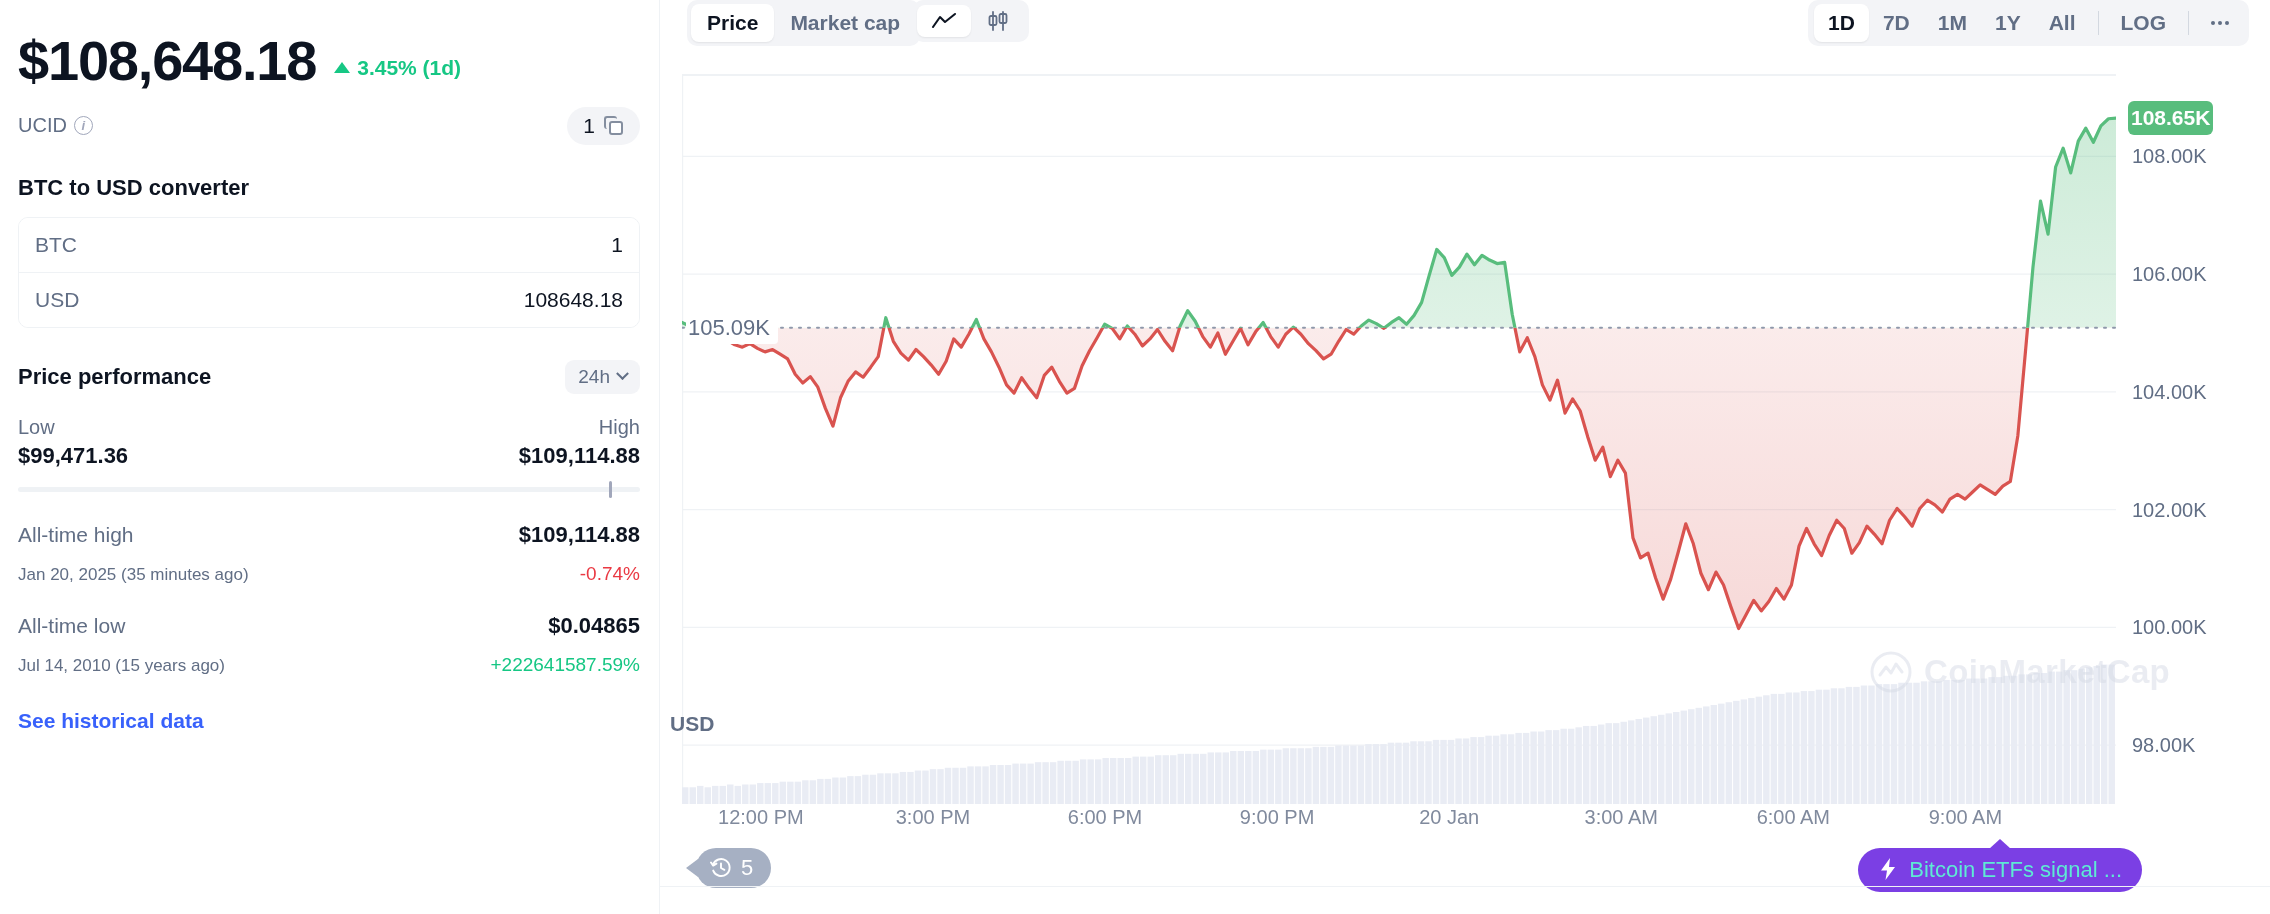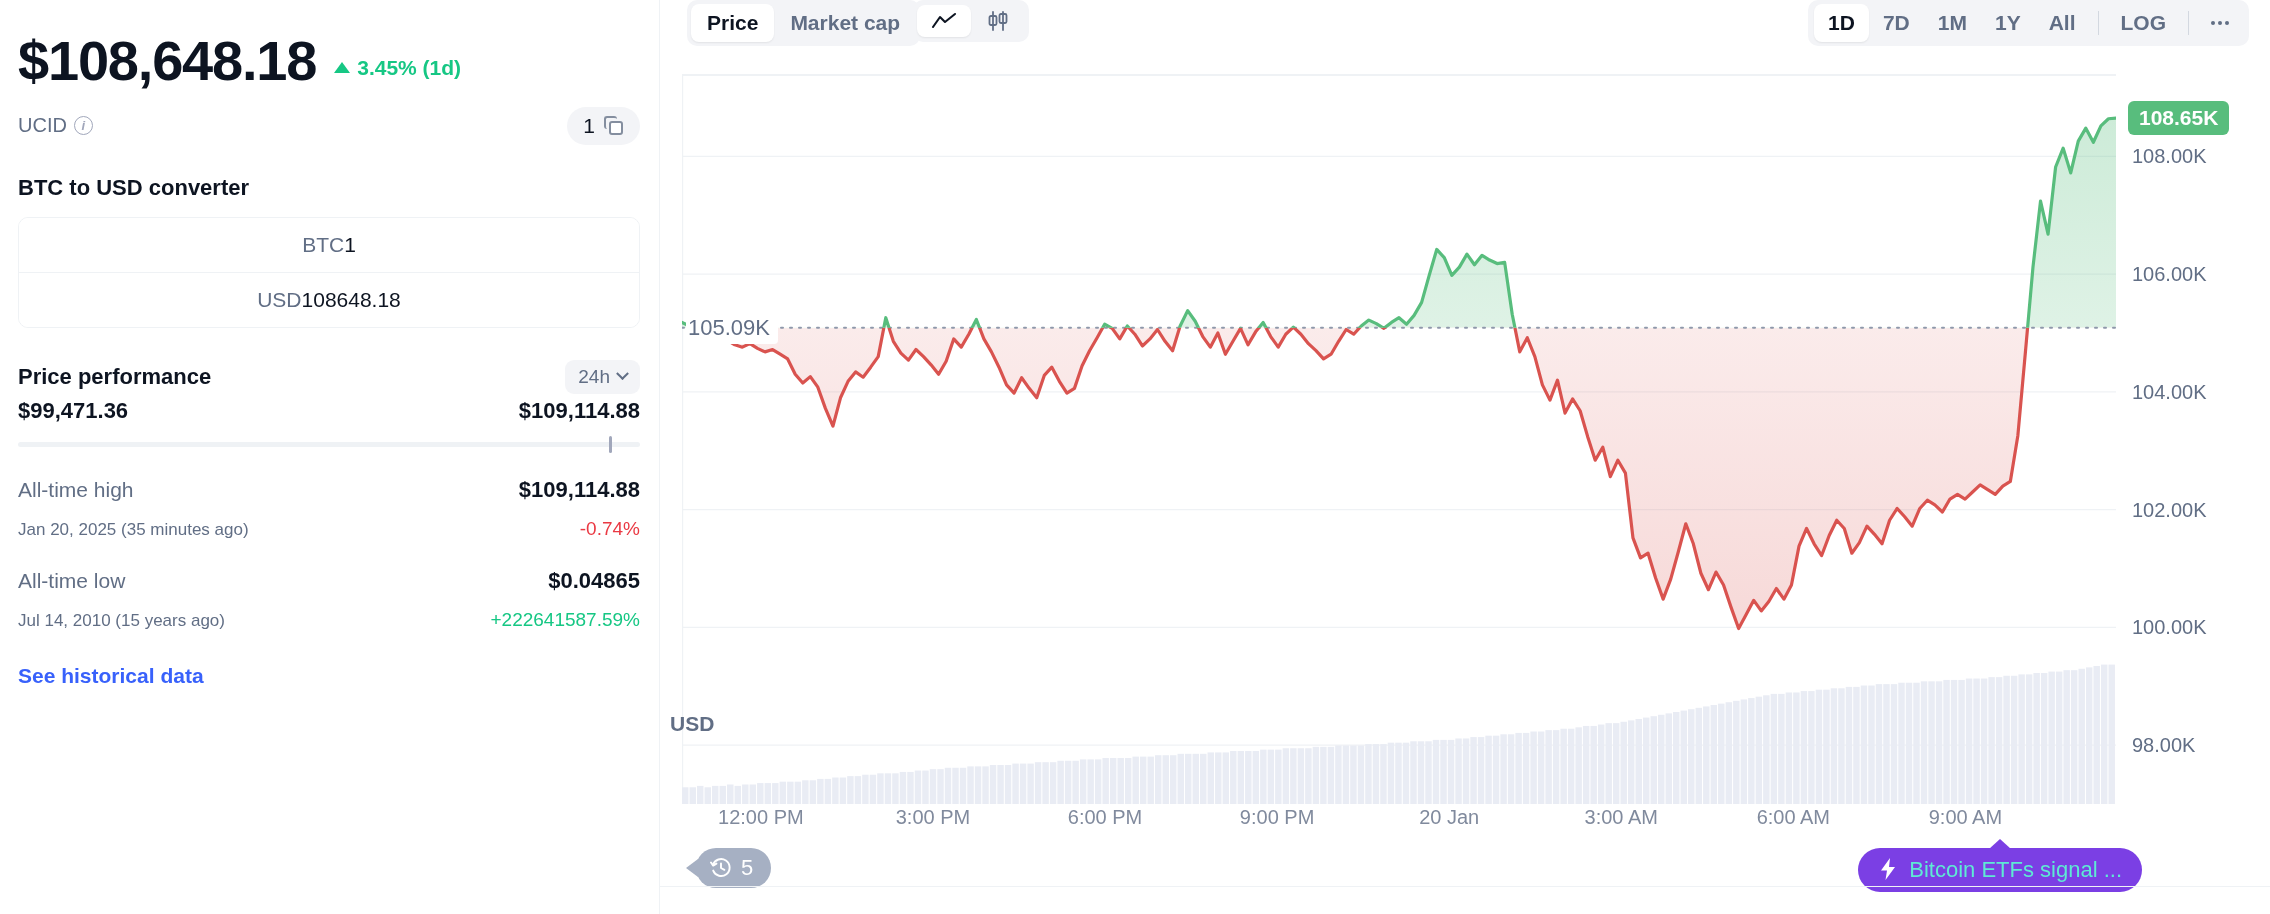--- a/index.html
+++ b/index.html
@@ -34,21 +34,21 @@
   .info-ic { width: 19px; height: 19px; border: 1.6px solid #a1a7bb; border-radius: 50%; display: inline-flex; align-items: center; justify-content: center; font-size: 13px; font-weight: 700; color: #a1a7bb; font-style: italic; }
   .ucid-chip { display: flex; align-items: center; gap: 9px; background: #f3f4f7; border-radius: 22px; padding: 7px 16px; font-size: 21px; color: #0d1421; }
   .copy-ic { width: 20px; height: 20px; position: relative; flex: none; }
   .copy-ic i { position: absolute; display: block; border: 2px solid #848e9f; border-radius: 3px; }
   .copy-ic i.a { width: 13px; height: 13px; left: 0; top: 0; border-right: none; border-bottom: none; }
   .copy-ic i.b { width: 14px; height: 14px; left: 5px; top: 5px; background: #fff; }
 
   .sec-title { font-size: 22px; font-weight: 700; margin-top: 30px; color: #0d1421; }
 
   .conv-box { margin-top: 16px; border: 1px solid #eff2f5; border-radius: 10px; overflow: hidden; }
-  .conv-row { display: flex; align-items: center; justify-content: center; padding: 15px 16px; background: #fff; }
+  .conv-row { display: flex; align-items: center; justify-content: space-between; padding: 15px 16px; background: #fff; }
   .conv-row + .conv-row { border-top: 1px solid #eff2f5; }
   .conv-cur { font-size: 21px; color: #616e85; }
   .conv-val { font-size: 21px; color: #0d1421; }
 
   .perf-head { display: flex; align-items: center; justify-content: space-between; margin-top: 32px; }
   .perf-head .sec-title { margin-top: 0; }
   .range-pill { display: flex; align-items: center; gap: 8px; background: #f3f4f7; border-radius: 9px; padding: 6px 13px; font-size: 19px; color: #616e85; }
   .chev { width: 9px; height: 9px; border-right: 2px solid #616e85; border-bottom: 2px solid #616e85; transform: rotate(45deg) translate(-2px,-2px); }
 
   .lh-row { display: flex; justify-content: space-between; margin-top: 22px; font-size: 20px; color: #616e85; }
@@ -85,21 +85,21 @@
   #group-range .seg-btn { padding: 7px 14px; font-size: 21px; }
   .vdiv { width: 1px; height: 24px; background: #d3d8e0; margin: 0 8px; }
   .dots { display: flex; align-items: center; gap: 3px; padding: 0 14px; cursor: pointer; }
   .dots b { width: 4px; height: 4px; border-radius: 50%; background: #616e85; display: block; }
 
   #plot-wrap { position: absolute; left: 22px; top: 74px; width: 1434px; height: 730px; }
   #plot-svg { display: block; width: 100%; height: 100%; }
 
   #y-axis { position: absolute; left: 1462px; top: 74px; width: 140px; height: 730px; }
   .y-tick { position: absolute; left: 10px; font-size: 20px; color: #616e85; transform: translateY(-50%); white-space: nowrap; }
-  #price-badge { position: absolute; left: 6px; background: #58bd7d; color: #fff; font-size: 21px; font-weight: 600; border-radius: 6px; padding: 5px 11px; transform: translateY(-50%); white-space: nowrap; }
+  #price-badge { position: absolute; left: 6px; background: #58bd7d; color: #fff; font-size: 21px; font-weight: 600; border-radius: 6px; padding: 5px 3px; transform: translateY(-50%); white-space: nowrap; }
   #usd-label { position: absolute; left: 10px; top: 712px; font-size: 21px; font-weight: 700; color: #616e85; }
 
   #open-label { position: absolute; font-size: 22px; color: #616e85; background: #fff; padding: 3px 8px 3px 2px; border-radius: 4px; transform: translateY(-50%); white-space: nowrap; }
 
   #x-axis { position: absolute; left: 22px; top: 806px; width: 1434px; height: 34px; }
   .x-tick { position: absolute; font-size: 20px; color: #808a9d; transform: translateX(-50%); white-space: nowrap; }
 
   #watermark { position: absolute; right: 100px; top: 650px; display: flex; align-items: center; gap: 11px; opacity: .5; pointer-events: none; }
   #watermark .wm-txt { font-size: 33px; color: #d6dbe6; font-weight: 600; letter-spacing: .3px; }
 
@@ -153,20 +153,24 @@
     </div>
 
     <div class="perf-head">
       <div class="sec-title">Price performance</div>
       <div class="range-pill">
         <span>24h</span>
         <span class="chev"></span>
       </div>
     </div>
 
+    <div class="lh-row">
+      <span>Low</span>
+      <span>High</span>
+    </div>
     <div class="lh-vals">
       <span>$99,471.36</span>
       <span>$109,114.88</span>
     </div>
     <div class="track">
       <span class="track-mark" id="track-mark" style="left: 95%;"></span>
     </div>
 
     <div class="ath-blk">
       <div class="ath-top">
@@ -478,20 +482,27 @@
         <div class="x-tick" style="left: 78.87px;">12:00 PM</div>
         <div class="x-tick" style="left: 250.95px;">3:00 PM</div>
         <div class="x-tick" style="left: 423.03px;">6:00 PM</div>
         <div class="x-tick" style="left: 595.11px;">9:00 PM</div>
         <div class="x-tick" style="left: 767.19px;">20 Jan</div>
         <div class="x-tick" style="left: 939.27px;">3:00 AM</div>
         <div class="x-tick" style="left: 1111.35px;">6:00 AM</div>
         <div class="x-tick" style="left: 1283.43px;">9:00 AM</div>
       </div>
 
+    <div id="watermark">
+      <svg width="44" height="44" viewBox="0 0 44 44" aria-hidden="true">
+        <circle cx="22" cy="22" r="19" fill="none" stroke="#d6dbe6" stroke-width="3"></circle>
+        <path d="M11 25 L17 17 L22 23 L27 14 L33 22" fill="none" stroke="#d6dbe6" stroke-width="3" stroke-linecap="round" stroke-linejoin="round"></path>
+      </svg>
+      <span class="wm-txt">CoinMarketCap</span>
+    </div>
 
     <div id="hist-badge">
       <svg width="22" height="22" viewBox="0 0 22 22" aria-hidden="true">
         <path d="M3 8 A8.5 8.5 0 1 1 3.2 13.6" fill="none" stroke="#fff" stroke-width="1.9" stroke-linecap="round"></path>
         <polyline points="1,5.5 3.2,8.6 6.4,6.6" fill="none" stroke="#fff" stroke-width="1.9" stroke-linecap="round" stroke-linejoin="round"></polyline>
         <polyline points="11,6.5 11,11 14.4,12.8" fill="none" stroke="#fff" stroke-width="1.9" stroke-linecap="round" stroke-linejoin="round"></polyline>
       </svg>
       <span>5</span>
     </div>
 

